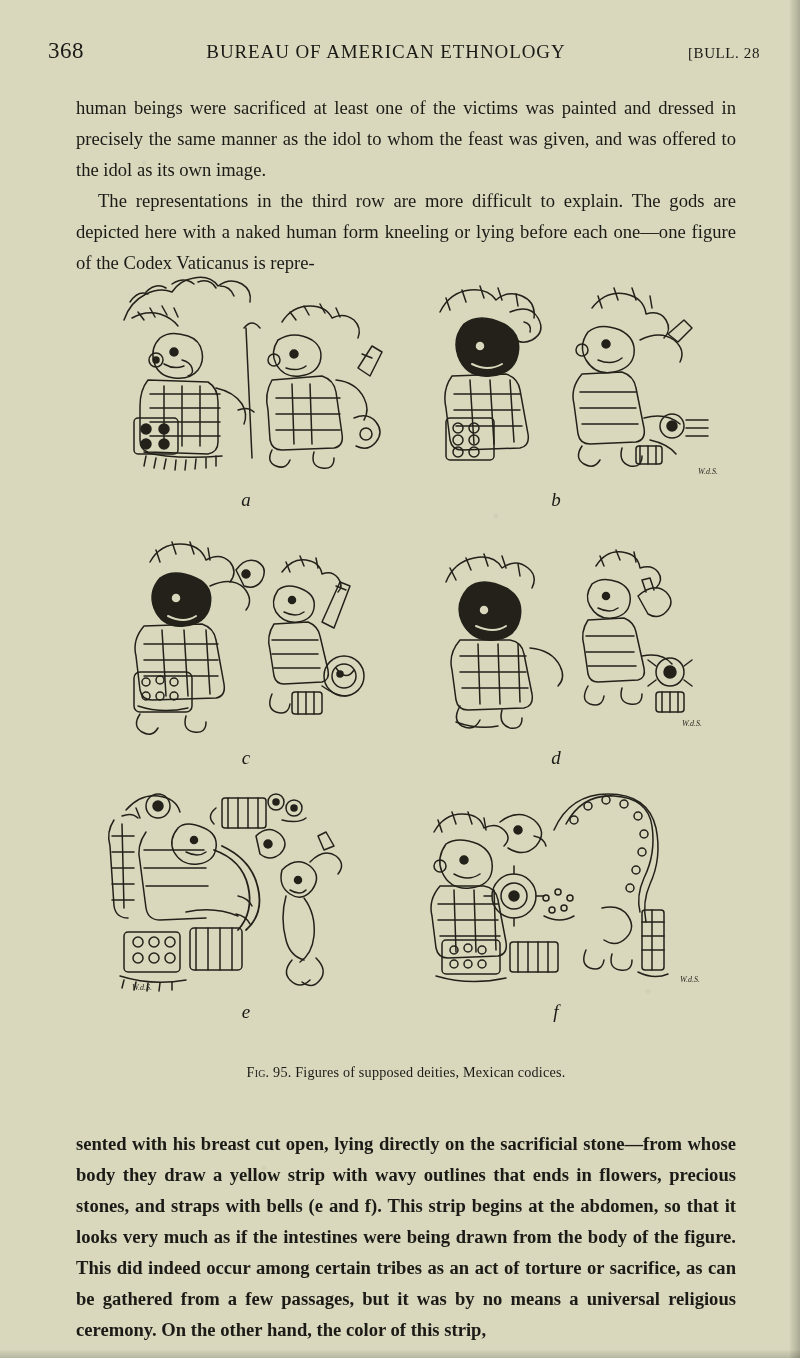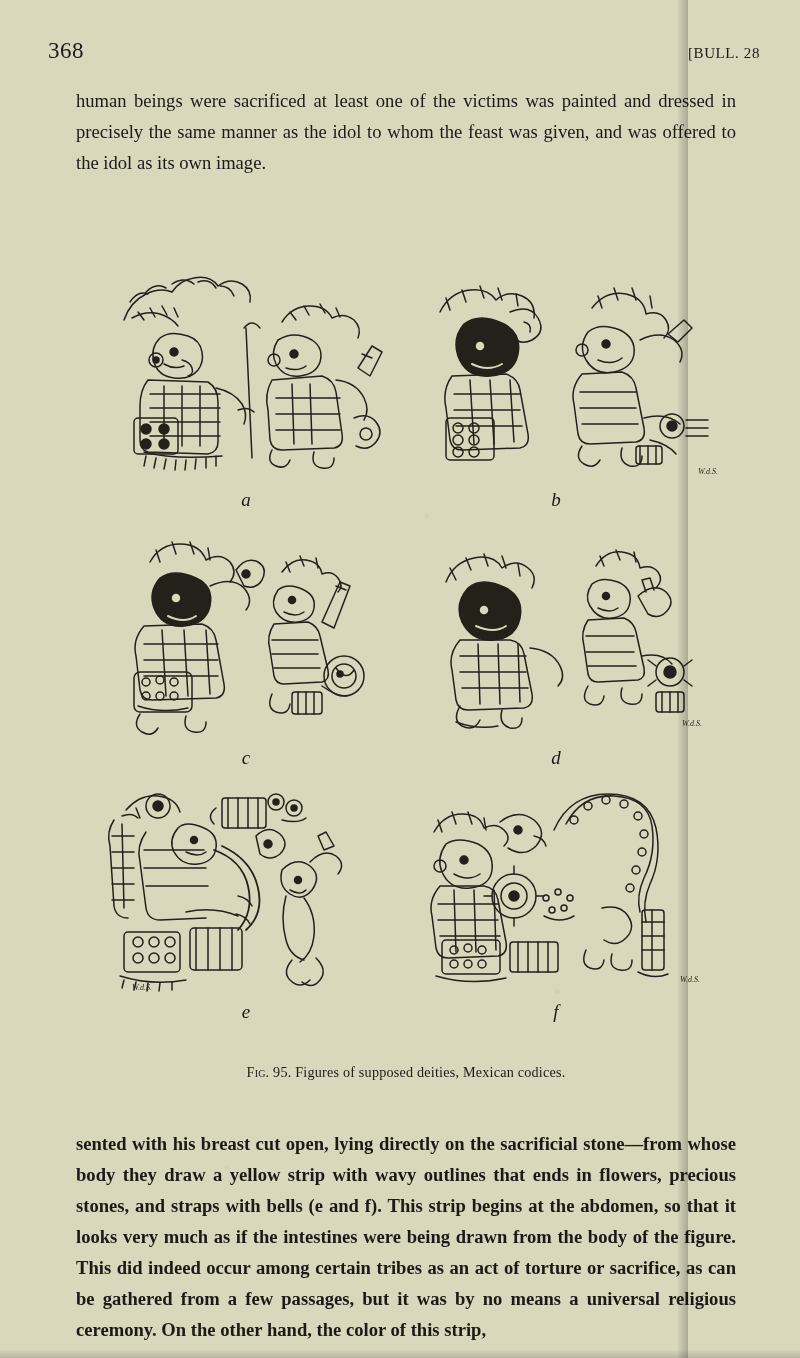--- a/index.html
+++ b/index.html
@@ -11,21 +11,21 @@
     width: 800px;
     height: 1358px;
     position: relative;
     overflow: hidden;
     font-family: "Liberation Serif", serif;
     color: #1b1a16;
   }
   .page {
     position: absolute;
     left: 0; top: 0;
-    width: 688px;
+    width: 800px;
     height: 1358px;
     background: #d9d8bd;
   }
   
   .grain {
     position: absolute;
     inset: 0;
     background:
       radial-gradient(circle at 18% 12%, rgba(0,0,0,0.035) 0 2px, transparent 3px),
       radial-gradient(circle at 62% 38%, rgba(0,0,0,0.03) 0 2px, transparent 3px),
@@ -74,21 +74,21 @@
 
   
   .text-block {
     position: absolute;
     left: 76px;
     width: 660px;
     font-size: 18.6px;
     line-height: 31px;
     text-align: justify;
   }
-  .text-top { top: 85px; }
+  .text-top { top: 92px; }
   .text-bottom { top: 1128px; font-weight: bold; }
   .text-block p { margin: 0; }
   .indent { text-indent: 22px; }
   .hang { display: block; }
 
   
   .figure {
     position: absolute;
     left: 76px; top: 268px;
     width: 660px;
@@ -146,25 +146,27 @@
 </style>
 </head>
 <body>
 
 <div class="page">
 
   <div class="grain"></div>
 
   <div class="running-head">
     <div class="folio">368</div>
+    <div class="head-title">BUREAU OF AMERICAN ETHNOLOGY</div>
     <div class="bull">[BULL. 28</div>
   </div>
 
   <div class="text-block text-top">
     <p class="hang">human beings were sacrificed at least one of the victims was painted and dressed in precisely the same manner as the idol to whom the feast was given, and was offered to the idol as its own image.</p>
+    <p class="indent">The representations in the third row are more difficult to explain. The gods are depicted here with a naked human form kneeling or lying before each one—one figure of the Codex Vaticanus is repre-</p>
   </div>
 
   <div class="figure">
     <div class="fig-grid">
 
       <div class="fig-cell cell-a">
         <svg class="glyph-art" viewBox="0 0 320 218">
           <g stroke="#23211a" stroke-width="1.5" fill="none" stroke-linejoin="round" stroke-linecap="round">
 
             <path d="M38 52 q6-18 22-26 q14-7 26-2 q8-12 22-14 q16-3 24 8 q12-9 24-2 q10 6 8 18"></path>

